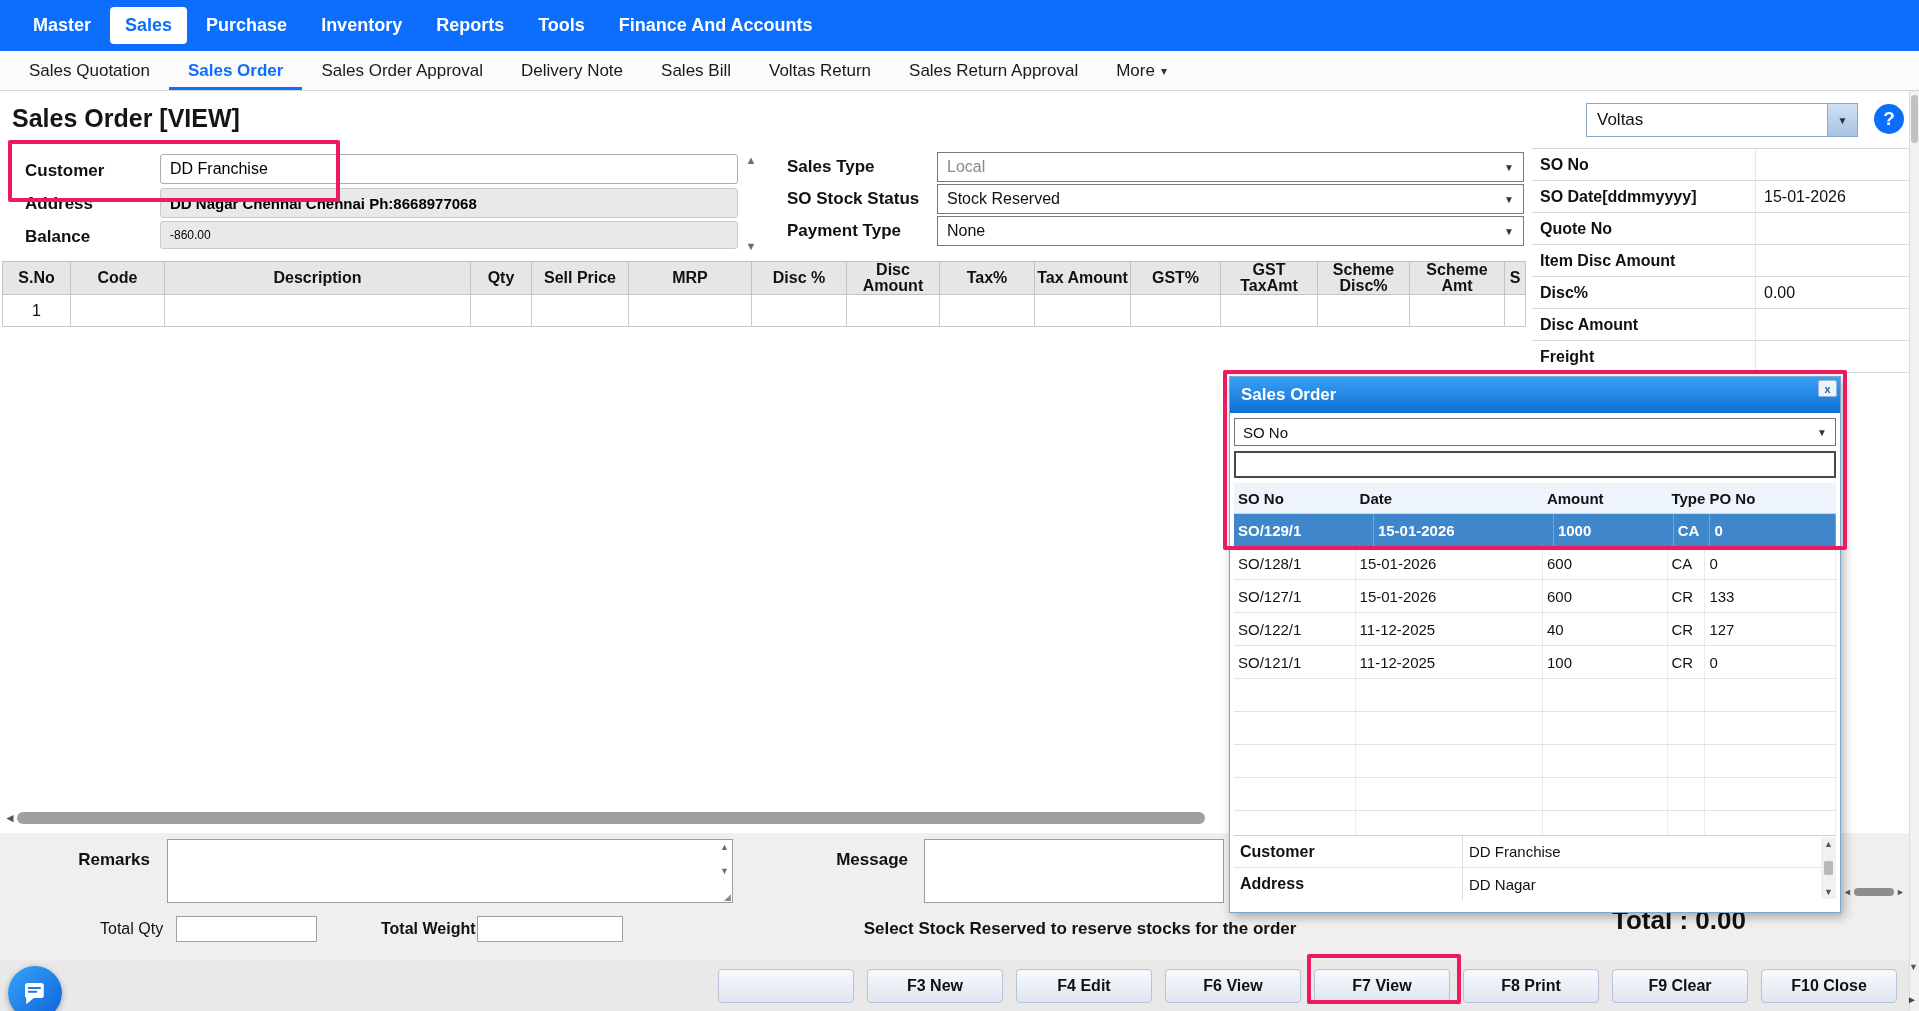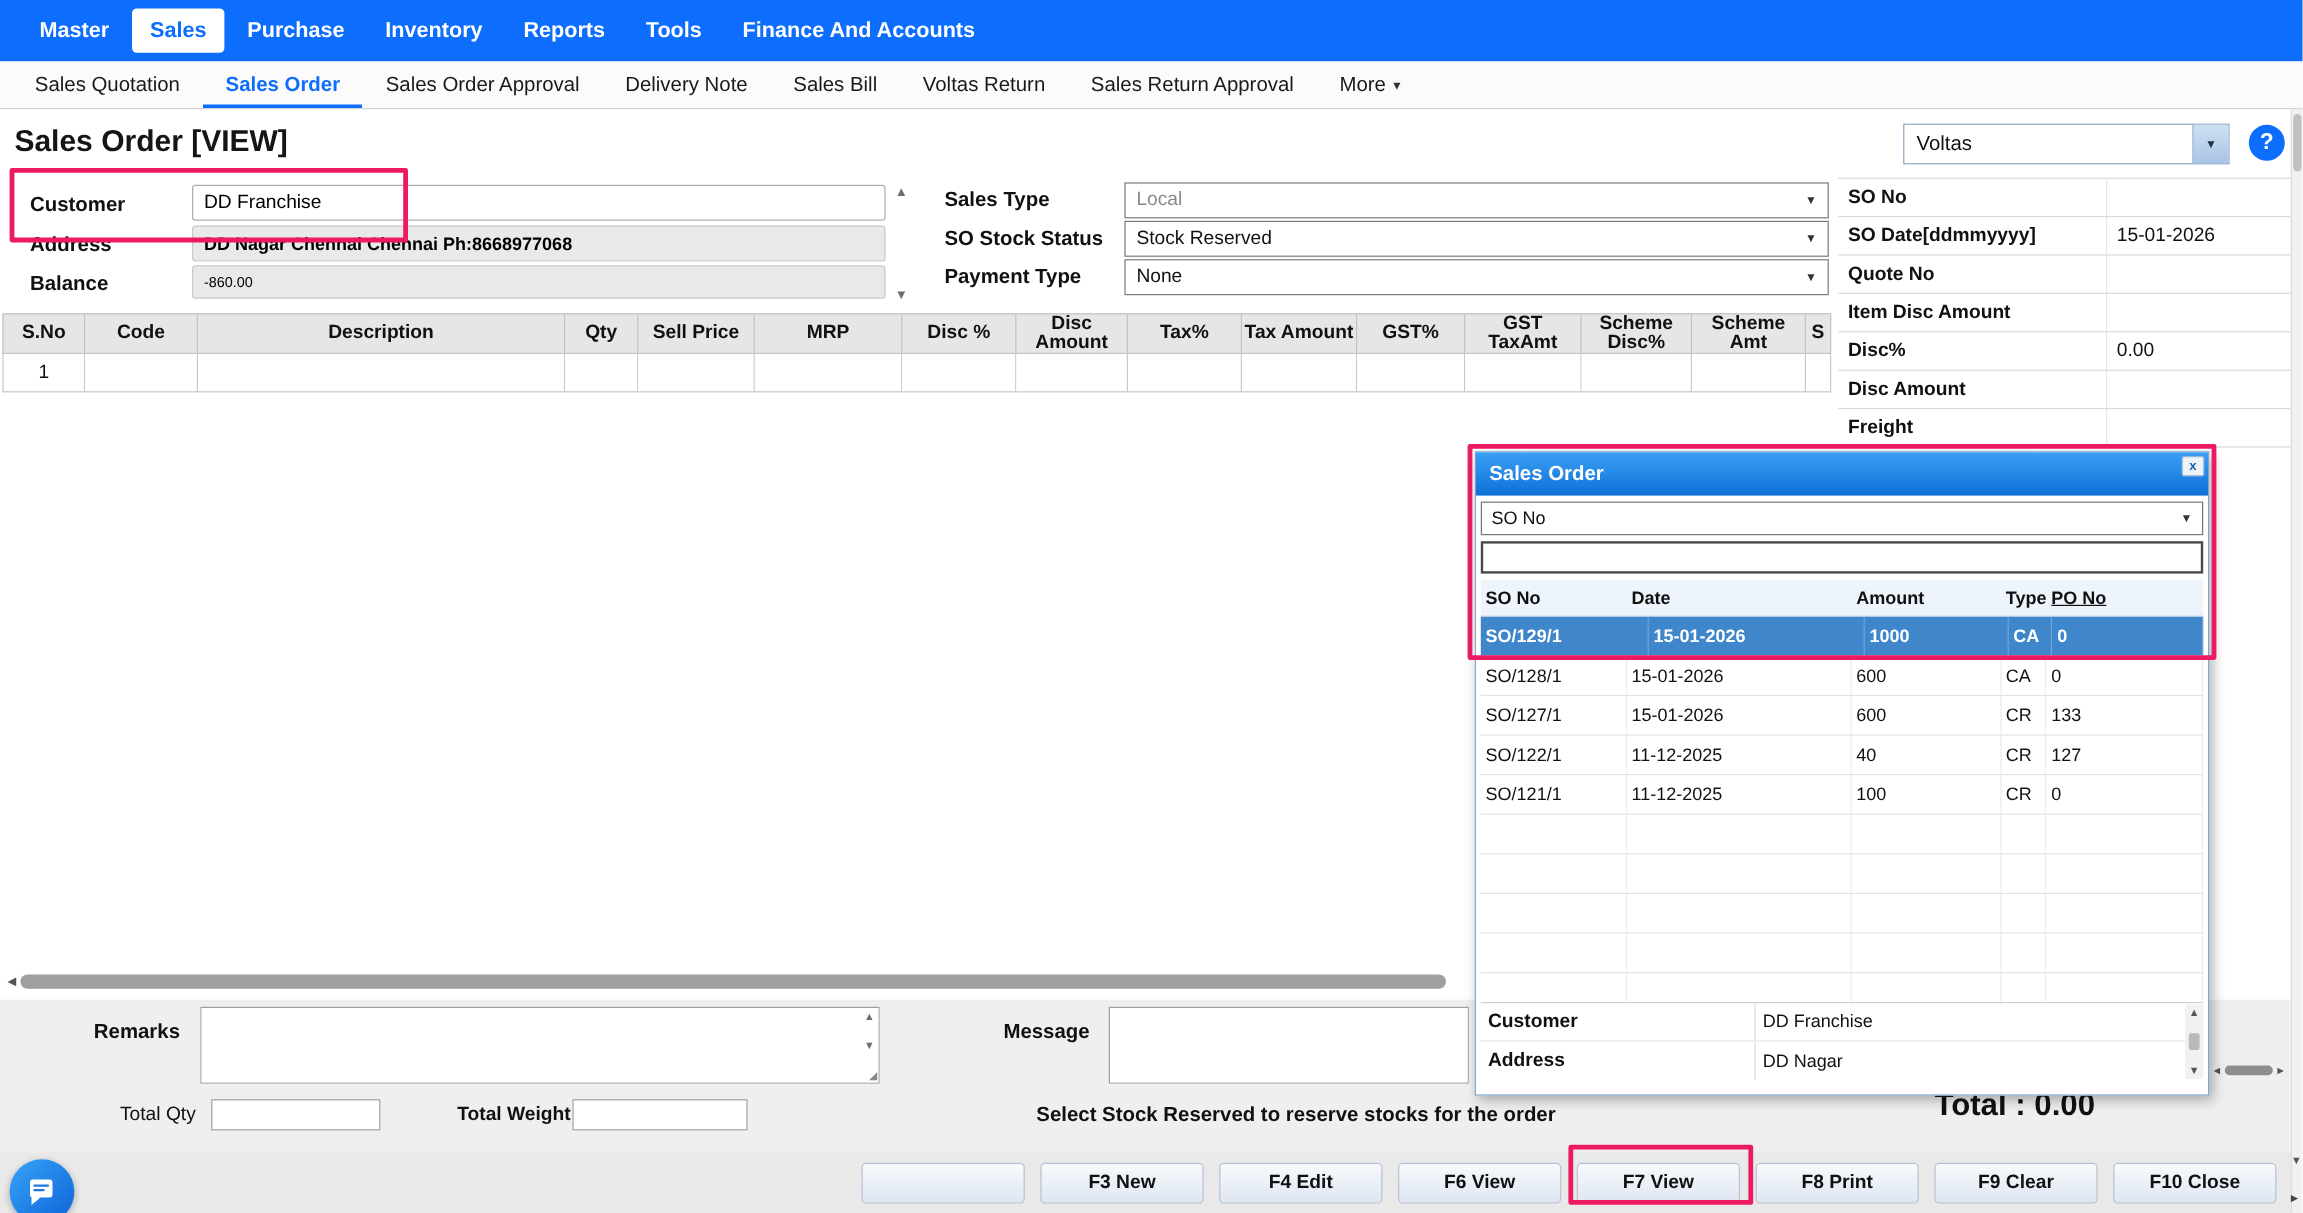--- a/index.html
+++ b/index.html
@@ -348,21 +348,21 @@
       <span>SO No</span>
       <span class="dd-arrow">▼</span>
     </div>
     <input class="popup-search" value="" style="">
     <div class="popup-table">
       <div class="p-head">
           <div class="p-th" style="width: 122px;">SO No</div>
           <div class="p-th" style="width: 188px;">Date</div>
           <div class="p-th" style="width: 125px;">Amount</div>
           <div class="p-th" style="width: 38px;">Type</div>
-          <div class="p-th" style="width: 131px; text-decoration: underline;">PO No</div>
+          <div class="p-th" style="width: 131px;">PO No</div>
         </div>
       <div>
           <div class="p-tr selected">
             <div class="p-td" style="width: 146px;">SO/129/1</div>
             <div class="p-td" style="width: 188px;">15-01-2026</div>
             <div class="p-td" style="width: 125px;">1000</div>
             <div class="p-td" style="width: 38px;">CA</div>
             <div class="p-td" style="width: 131px;">0</div>
           </div>
           <div class="p-tr">

